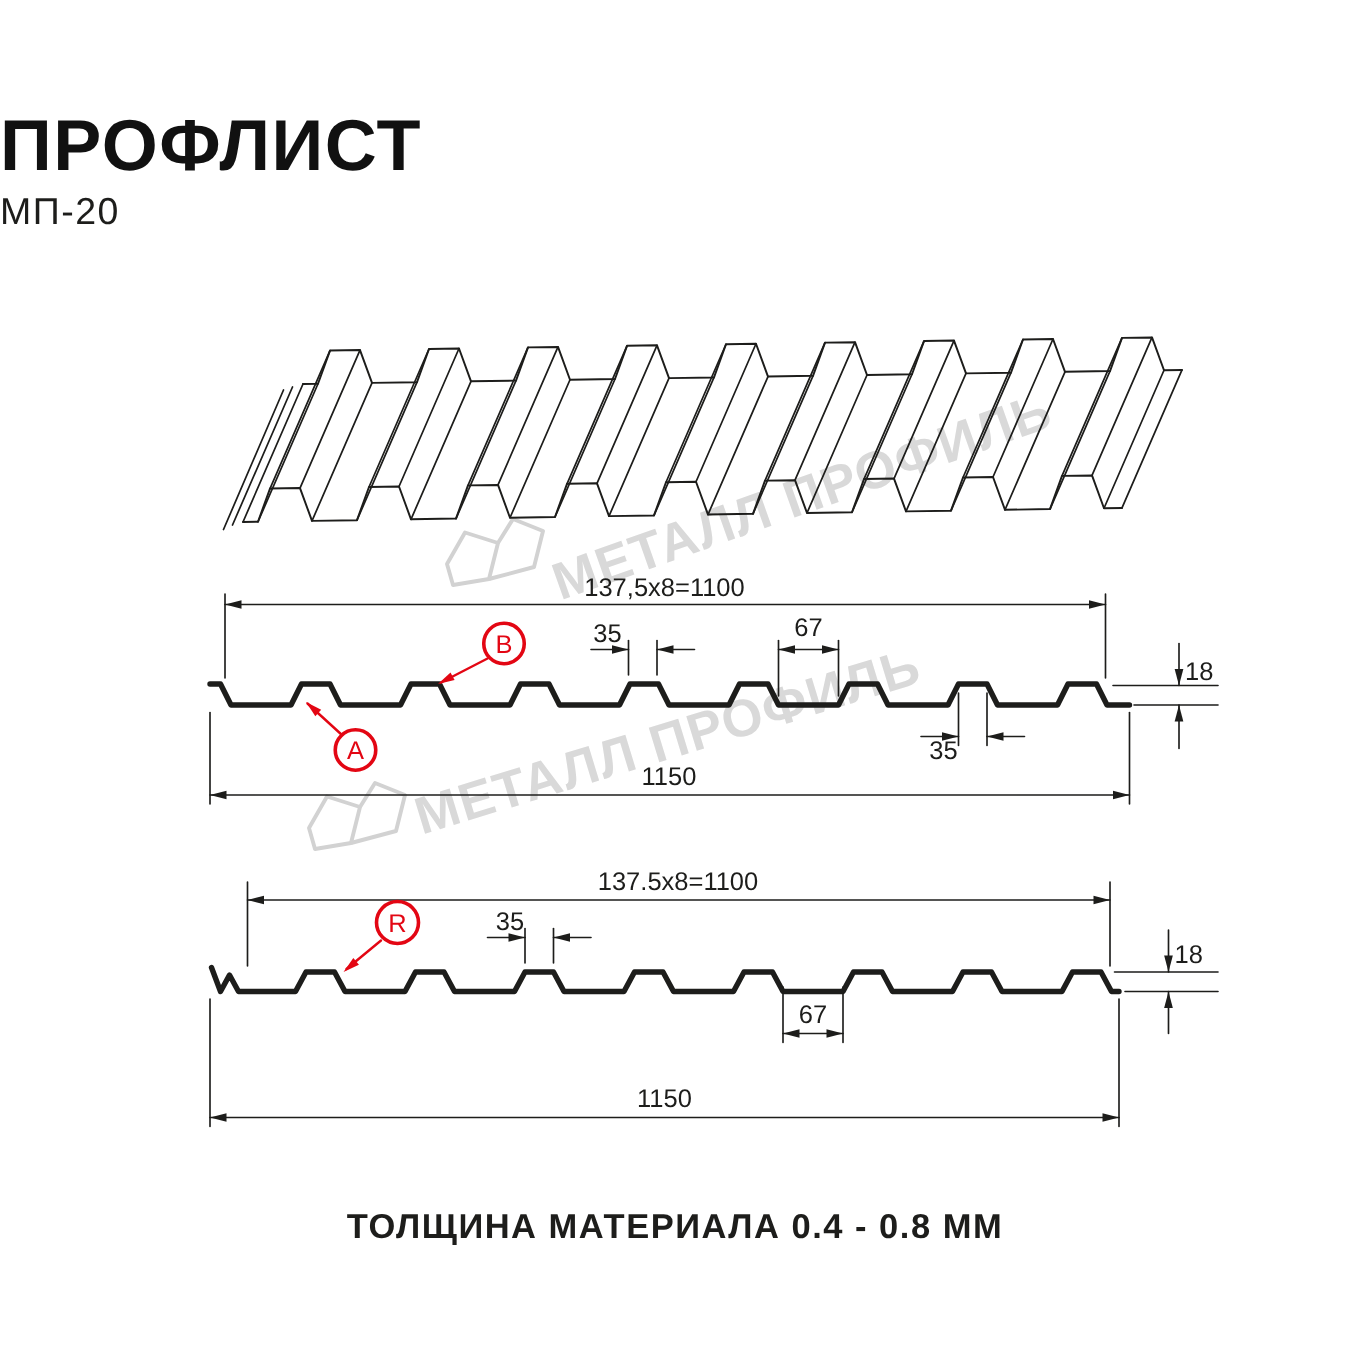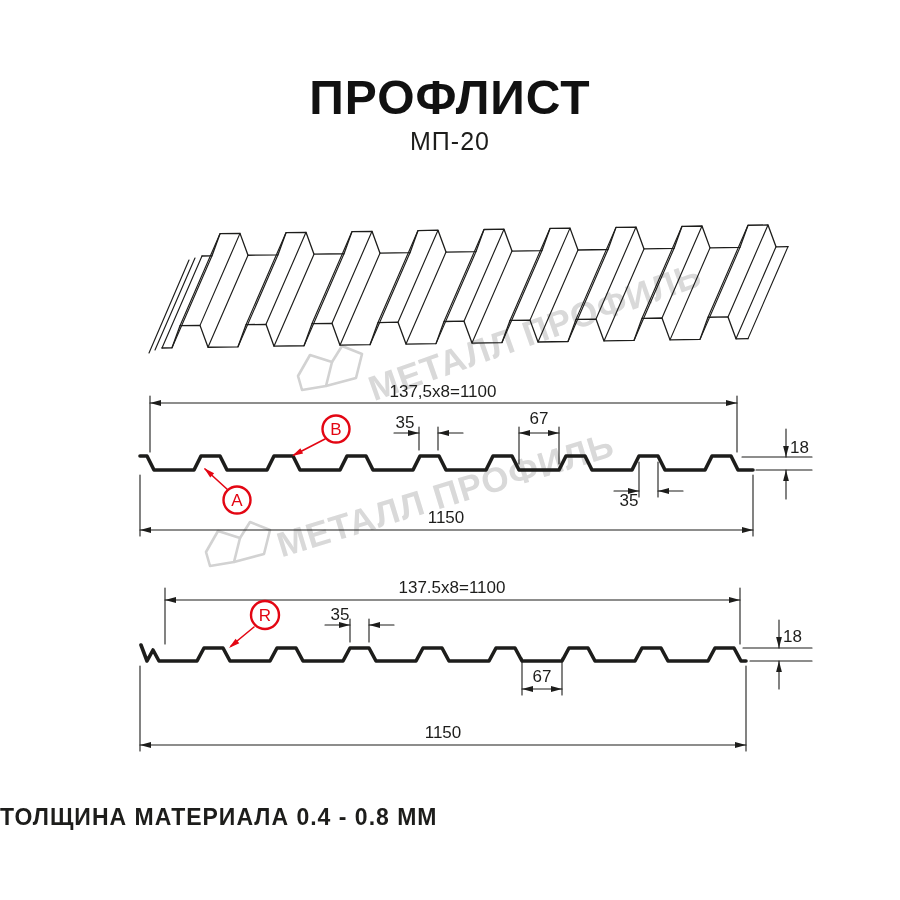--- a/index.html
+++ b/index.html
@@ -1,22 +1,22 @@
 <!DOCTYPE html>
 <html><head>
 <meta charset="utf-8">
 <style>
   html,body{margin:0;padding:0;}
   body{width:900px;height:900px;background:#fff;position:relative;overflow:hidden;
        font-family:"Liberation Sans", sans-serif;}
   .stage{position:absolute;inset:0;}
-  .title-block{position:absolute;top:70px;left:0;width:900px;text-align:center;z-index:3;}
+  .title-block{position:absolute;top:70px;left:0;width:900px;text-align:left;z-index:3;}
   .title-block h1{margin:0;font-size:48px;font-weight:800;letter-spacing:1px;color:#111;}
   .subtitle{margin-top:2px;font-size:25px;font-weight:500;letter-spacing:1px;color:#1d1d1b;}
-  .footer{position:absolute;top:804px;left:0;width:900px;
+  .footer{position:absolute;top:804px;left:0;width:900px;text-align:center;
           font-size:23px;font-weight:600;letter-spacing:1px;color:#1d1d1b;z-index:3;}
   .watermark{position:absolute;z-index:1;pointer-events:none;}
   .wm-logo{position:absolute;left:0;top:0;}
   .wm-text{position:absolute;white-space:nowrap;font-size:35px;font-weight:700;
            letter-spacing:1px;color:#d9d9d9;transform-origin:0 50%;}
   #wm1{left:292px;top:342px;width:420px;height:120px;}
   #wm1 .wm-text{left:78px;top:28px;transform:rotate(-19.5deg);}
   #wm2{left:200px;top:518px;width:420px;height:120px;}
   #wm2 .wm-text{left:78px;top:8px;transform:rotate(-17deg);}
   #art{position:absolute;left:0;top:0;z-index:2;}

